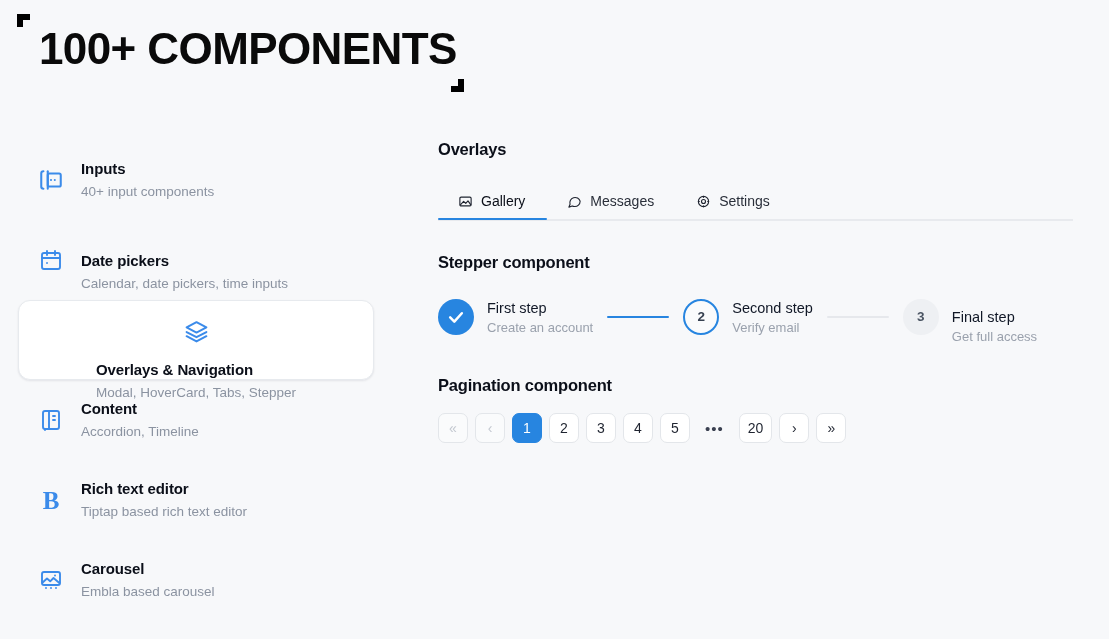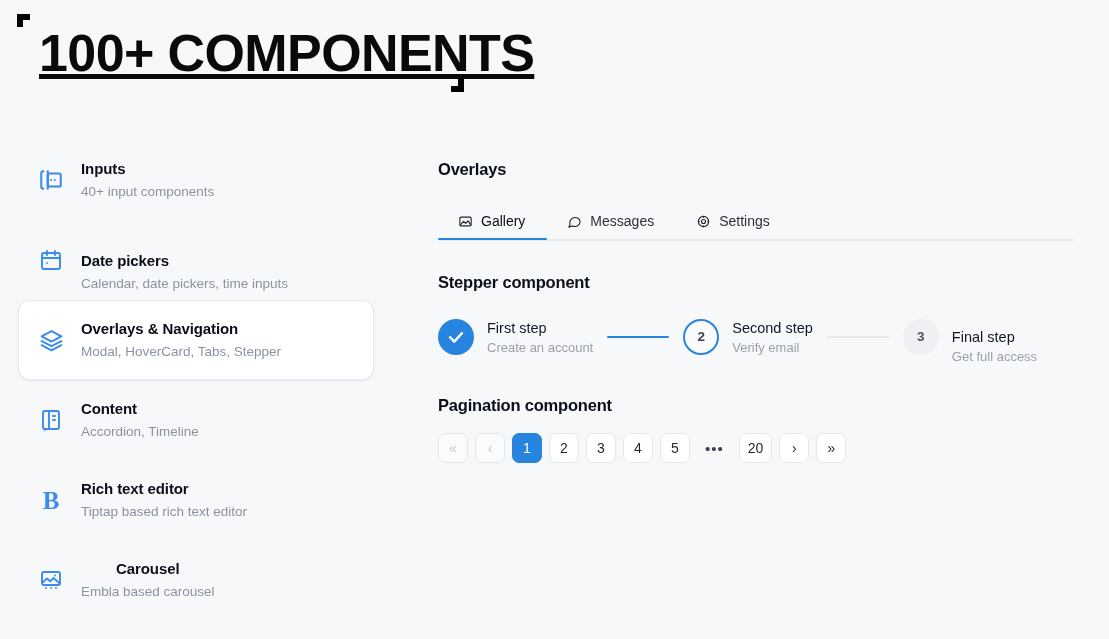--- a/index.html
+++ b/index.html
@@ -22,27 +22,26 @@
   .corner-tl .a { left: 0; top: 0; width: 13px; height: 6px; }
   .corner-tl .b { left: 0; top: 0; width: 6px; height: 13px; }
   .corner-br { left: 451px; top: 79px; }
   .corner-br .a { left: 0; top: 7px; width: 13px; height: 6px; }
   .corner-br .b { left: 7px; top: 0; width: 6px; height: 13px; }
 
   
   .page-title {
     position: absolute;
     left: 39px; top: 27px;
-    font-size: 52px;
+    font-size: 44px;
     font-weight: 800;
     letter-spacing: -0.6px;
     line-height: 1;
     color: #0a0a0a;
     white-space: nowrap;
-    text-decoration: underline;
   }
 
   
   .layout {
     position: absolute;
     left: 0; top: 140px;
     width: 1109px;
     height: 499px;
     display: flex;
     align-items: flex-start;
@@ -62,20 +61,21 @@
     padding: 14px 16px;
     border-radius: 12px;
     border: 1px solid transparent;
     height: 80px;
     cursor: pointer;
   }
   .nav-item.active {
     background: #ffffff;
     border-color: #e7eaee;
     box-shadow: 0 1px 2px rgba(16,24,40,.05), 0 1px 3px rgba(16,24,40,.04);
+    flex-direction: column;
   }
   .nav-icon {
     flex: 0 0 32px;
     width: 32px; height: 32px;
     display: flex; align-items: center; justify-content: center;
     color: #3b8bea;
   }
   .nav-icon svg { display: block; }
   .nav-texts { min-width: 0; }
   .nav-title {
@@ -106,21 +106,21 @@
     padding-right: 36px;
   }
   .section-title {
     font-size: 16.5px;
     font-weight: 800;
     color: #0b0f19;
     letter-spacing: -0.2px;
     margin: 0 0 18px 0;
   }
   .section + .section { margin-top: 32px; }
-  .sec-overlays { margin-top: 20px; }
+  .sec-overlays { }
 
   
   .btn-row { display: flex; align-items: center; }
   .btn {
     font-family: "Liberation Sans", sans-serif;
     font-size: 13.5px;
     font-weight: 700;
     border-radius: 7px;
     height: 34px;
     padding: 0 17px;
@@ -307,21 +307,21 @@
     <div class="nav-item">
       <span class="nav-icon">
         <svg width="24" height="24" viewBox="0 0 24 24" fill="none" stroke="currentColor" stroke-width="1.9" stroke-linecap="round" stroke-linejoin="round">
           <rect x="3" y="4" width="18" height="13" rx="2"></rect>
           <path d="M3.6 14.5 8 10.5l3.2 2.8L14.5 10l5.9 5"></path>
           <path d="M16 7.5h.01"></path>
           <path d="M7 20h.01M12 20h.01M17 20h.01"></path>
         </svg>
       </span>
       <span class="nav-texts" style="display: block;">
-        <span class="nav-title" style="display: block; text-align: center;">Carousel</span>
+        <span class="nav-title" style="display: block;">Carousel</span>
         <span class="nav-sub" style="display: block;">Embla based carousel</span>
       </span>
     </div>
 
   </nav>
 
   <main class="main">
 
     <section class="section sec-overlays">
       <h2 class="section-title">Overlays</h2>

